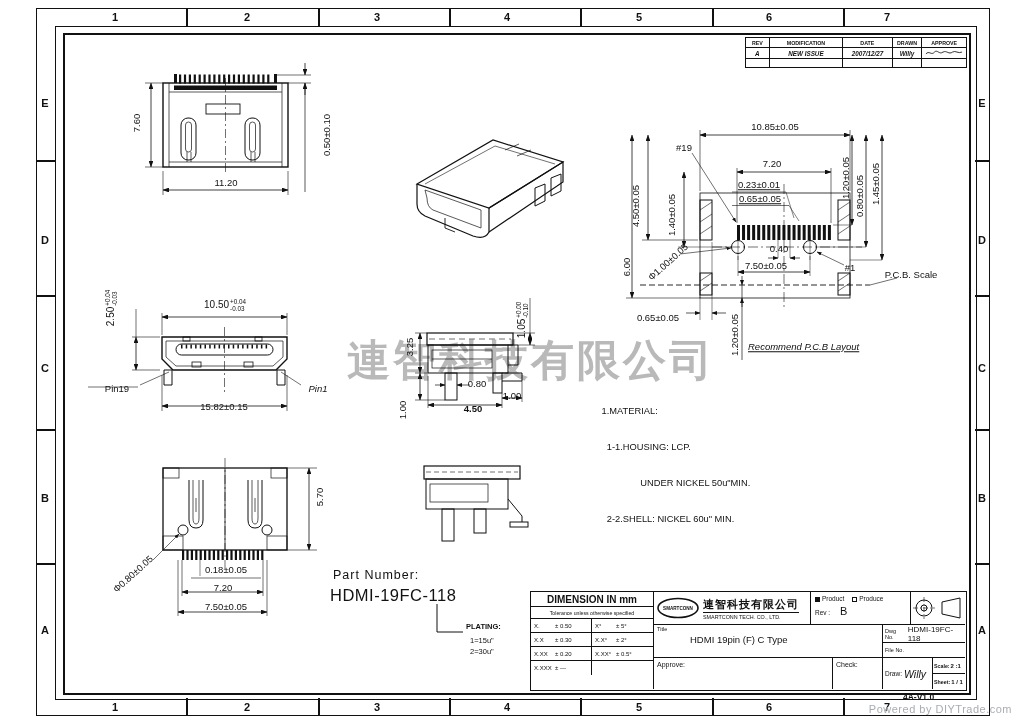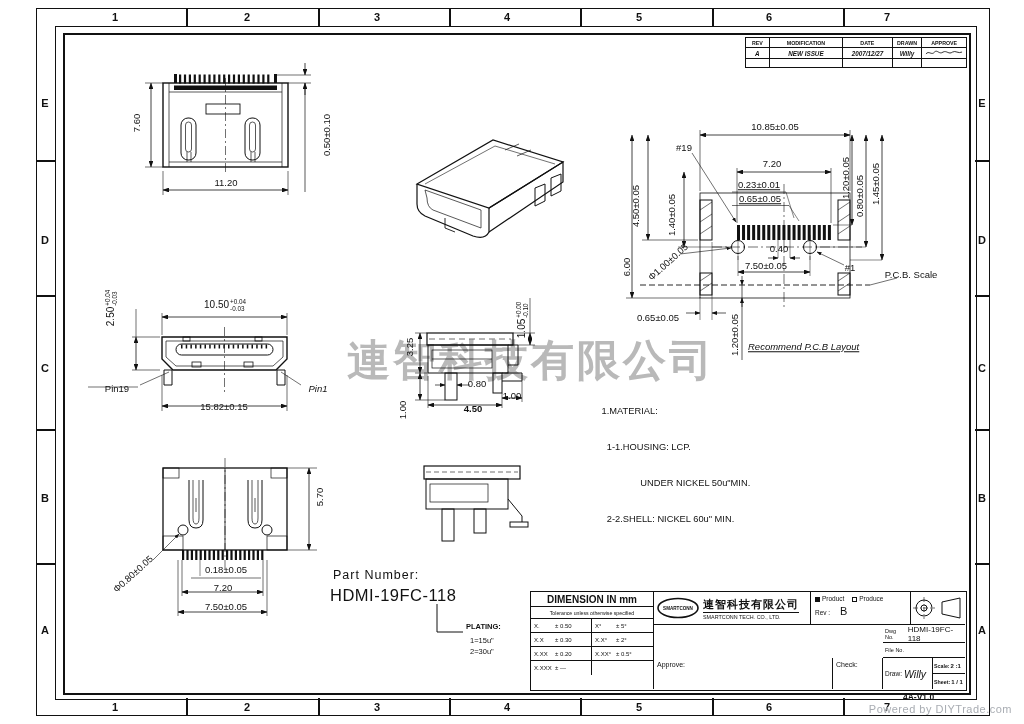--- a/index.html
+++ b/index.html
@@ -465,20 +465,24 @@
     </div>
     <div class="cell" style="left:380px;top:0;width:54px;height:33px;border-bottom:1px solid #111;">
       <svg width="54" height="33" viewBox="0 0 54 33">
         <circle cx="13" cy="16" r="8" stroke="#111" fill="none" stroke-width="1"></circle>
         <circle cx="13" cy="16" r="3" stroke="#111" fill="none" stroke-width="1"></circle>
         <path d="M2,16 H24 M13,5 V27" stroke="#111" stroke-width=".6" stroke-dasharray="5,2,1,2" fill="none"></path>
         <path d="M31,10 L49,6 L49,26 L31,22 Z" stroke="#111" stroke-width="1" fill="none"></path>
       </svg>
     </div>
 
+    <div class="cell" style="left:123px;top:33px;width:229px;height:33px;border-right:1px solid #111;border-bottom:1px solid #111;">
+      <div class="small" style="padding:1px 0 0 3px;">Title</div>
+      <div style="font-size:9.5px;padding-left:36px;margin-top:2px;">HDMI 19pin (F) C Type</div>
+    </div>
     <div class="cell" style="left:352px;top:33px;width:82px;height:18px;border-bottom:1px solid #111;display:flex;align-items:center;">
       <span class="small" style="padding:0 2px;">Dwg No.</span>
       <span style="font-size:8px;">HDMI-19FC-118</span>
     </div>
     <div class="cell" style="left:352px;top:51px;width:82px;height:15px;border-bottom:1px solid #111;display:flex;align-items:center;">
       <span class="small" style="padding:0 2px;">File No.</span>
     </div>
 
     <div class="cell" style="left:123px;top:66px;width:179px;height:31px;border-right:1px solid #111;">
       <div style="font-size:7px;padding:3px 0 0 3px;">Approve:</div>

